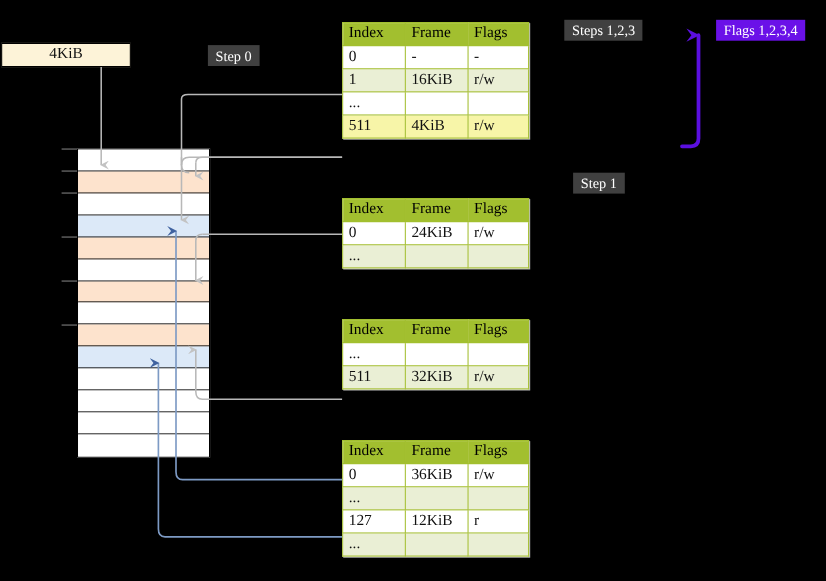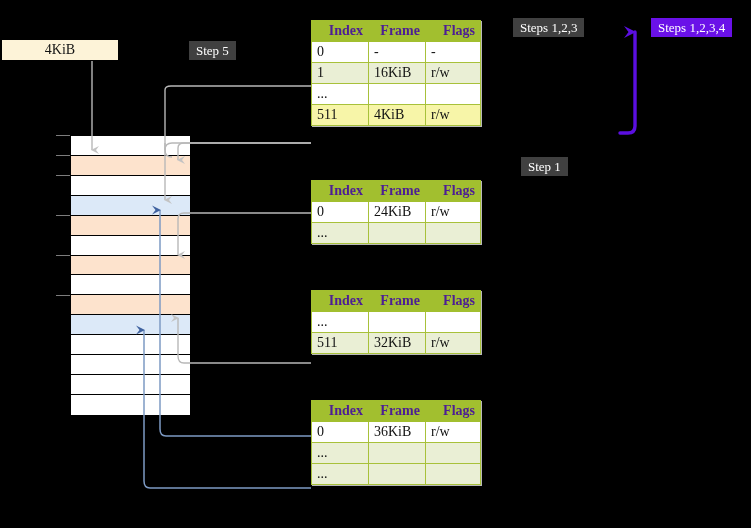--- a/index.html
+++ b/index.html
@@ -36,22 +36,22 @@
   
   .tick{position:absolute;width:14px;height:0;border-top:1px solid #7d7d7d;}
 
   
   .ptable{position:absolute;border-collapse:collapse;
           font-size:14px;color:#111;background:#fff;
           box-shadow:1px 1px 0 #b9b9b9;}
   .ptable td,.ptable th{border:1px solid #a8c13a;
           padding:2px 5px;height:19px;box-sizing:border-box;
           text-align:left;font-weight:normal;vertical-align:middle;}
-  .ptable th{background:#a2bf2f;color:#4c1d95;font-weight:bold;
-          border:1px solid #a2bf2f;text-align:right;}
+  .ptable th{background:#a2bf2f;color:#000000;font-weight:normal;
+          border:1px solid #a2bf2f;}
   .ptable td.c0{width:57px;}
   .ptable td.c1{width:57px;}
   .ptable td.c2{width:55px;}
   .ptable th.c0{width:57px;}
   .ptable th.c1{width:57px;margin-top:17px;}
   .ptable th.c2{width:55px;}
   .row-alt td{background:#eaefd5;}
   .row-plain td{background:#ffffff;}
   .hl{background:#f7f5a8 !important;}
   #tbl-pml4{left:311px;top:20px;}
@@ -63,23 +63,23 @@
   svg.wires{position:absolute;left:0;top:0;width:751px;height:528px;
             pointer-events:none;}
 </style>
 </head>
 <body>
 
 <div class="canvas">
 
   <div class="kib-box" id="kib-box">4KiB</div>
 
-  <div class="badge red" id="badge-step0">Step 5</div>
+  <div class="badge red" id="badge-step0">Step 0</div>
   <div class="badge red" id="badge-step123">Steps 1,2,3</div>
-  <div class="badge purple" id="badge-step1234">Steps 1,2,3,4</div>
+  <div class="badge purple" id="badge-step1234">Flags 1,2,3,4</div>
   <div class="badge red" id="badge-step4">Step 1</div>
 
   <div class="memcol" id="memcol">
       <div class="memrow m-white" style="height: 19.9286px;"></div>
       <div class="memrow m-orange" style="height: 19.9286px;"></div>
       <div class="memrow m-white" style="height: 19.9286px;"></div>
       <div class="memrow m-blue" style="height: 19.9286px;"></div>
       <div class="memrow m-orange" style="height: 19.9286px;"></div>
       <div class="memrow m-white" style="height: 19.9286px;"></div>
       <div class="memrow m-orange" style="height: 19.9286px;"></div>
@@ -184,20 +184,25 @@
         <tr class="row-plain">
           <td class="c0">0</td>
           <td class="c1">36KiB</td>
           <td class="c2">r/w</td>
         </tr>
         <tr class="row-alt">
           <td class="c0">...</td>
           <td class="c1"></td>
           <td class="c2"></td>
         </tr>
+        <tr class="row-plain">
+          <td class="c0">127</td>
+          <td class="c1">12KiB</td>
+          <td class="c2">r</td>
+        </tr>
         <tr class="row-alt">
           <td class="c0">...</td>
           <td class="c1"></td>
           <td class="c2"></td>
         </tr>
       </tbody>
     </table>
 
   <svg class="wires" viewBox="0 0 751 528">
     <defs>

